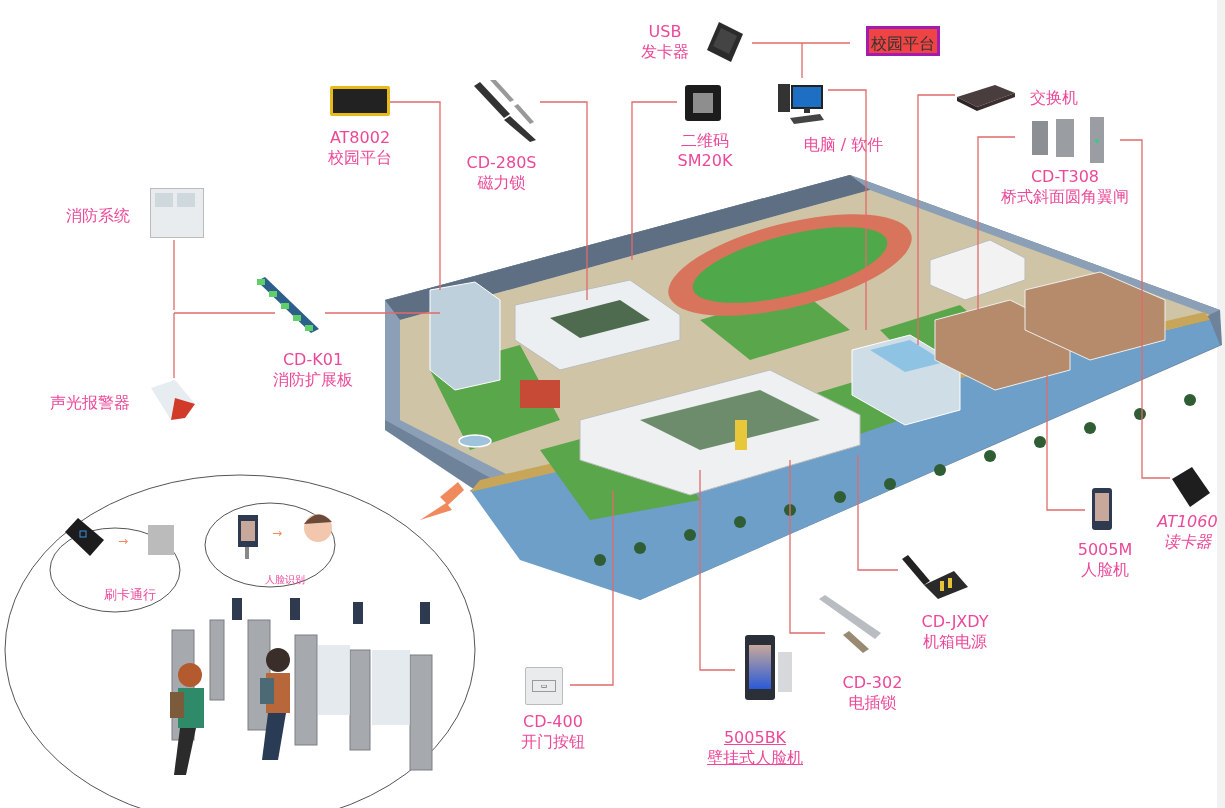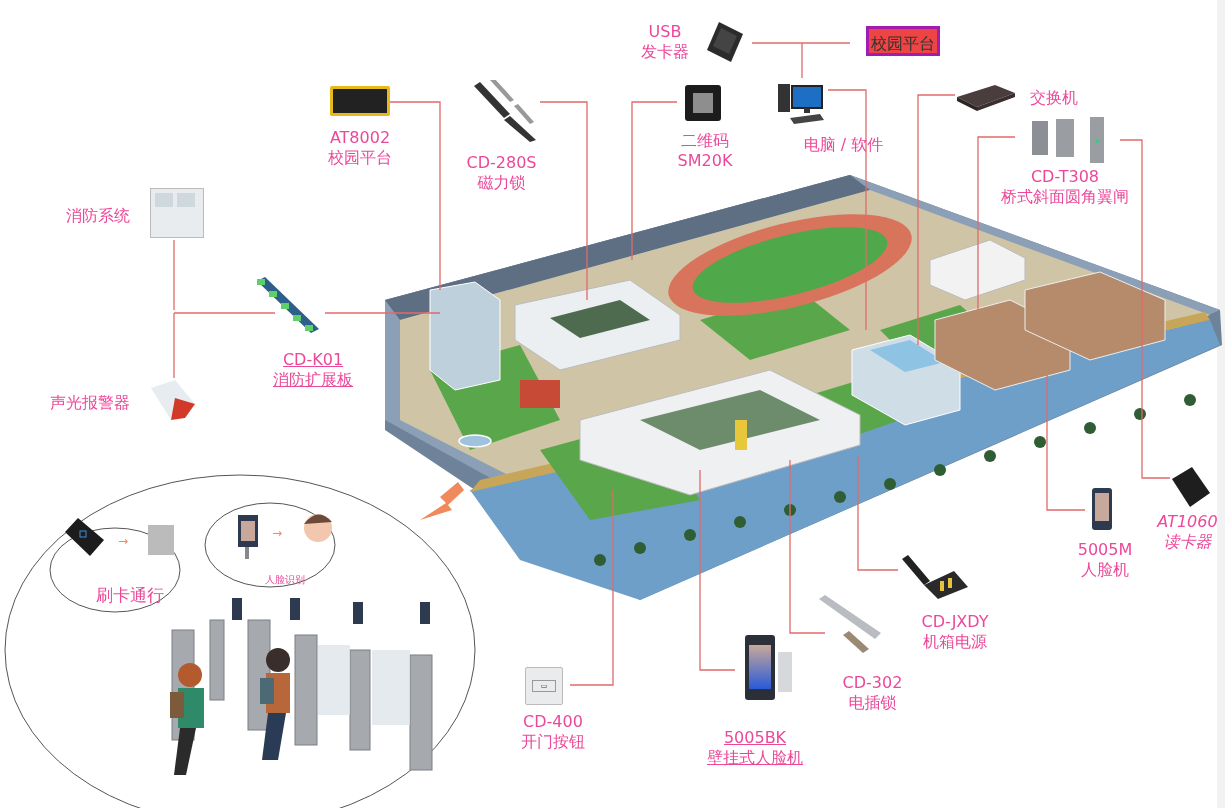--- a/index.html
+++ b/index.html
@@ -205,21 +205,21 @@
       <polygon points="2,6 10,2 64,54 56,58" fill="#2c5f8a"></polygon>
       <g fill="#5fcf6a">
         <rect x="2" y="4" width="8" height="6"></rect>
         <rect x="14" y="16" width="8" height="6"></rect>
         <rect x="26" y="28" width="8" height="6"></rect>
         <rect x="38" y="40" width="8" height="6"></rect>
         <rect x="50" y="50" width="8" height="6"></rect>
       </g>
     </svg>
 </div>
-<div class="lbl" style="left:258px;top:350px;width:110px;text-decoration:underline;">
+<div class="lbl" style="left:258px;top:350px;width:110px;">
   <span>CD-K01</span>
     <span>消防扩展板</span>
 </div>
 
 <div class="abs" style="left:145px;top:378px;width:55px;height:45px;">
   <svg width="56" height="46">
       <polygon points="6,10 30,2 50,26 26,42" fill="#e6ecf0"></polygon>
       <polygon points="30,20 50,26 40,40 26,42" fill="#d13a28"></polygon>
     </svg>
 </div>
@@ -324,18 +324,18 @@
 
   <circle cx="190" cy="205" r="12" fill="#b35a2e"></circle>
   <rect x="178" y="218" width="26" height="40" fill="#2f8a6a"></rect>
   <rect x="170" y="222" width="14" height="26" fill="#7c5a3c"></rect>
   <polygon points="180,258 196,258 186,305 174,305" fill="#2b2b2b"></polygon>
   <circle cx="278" cy="190" r="12" fill="#3a2e2a"></circle>
   <rect x="266" y="203" width="24" height="40" fill="#b8673a"></rect>
   <rect x="260" y="208" width="14" height="26" fill="#4b6a75"></rect>
   <polygon points="268,243 286,243 278,290 262,290" fill="#2a3b55"></polygon>
 </svg>
-<div class="lbl" style="left:85px;top:585px;width:90px;font-size:17px;">
+<div class="lbl" style="left:85px;top:585px;width:90px;font-size:13px;">
   <span>刷卡通行</span>
 </div>
 <div class="lbl" style="left:240px;top:570px;width:90px;font-size:10px;">
   <span>人脸识别</span>
 </div>
 
 </body></html>

